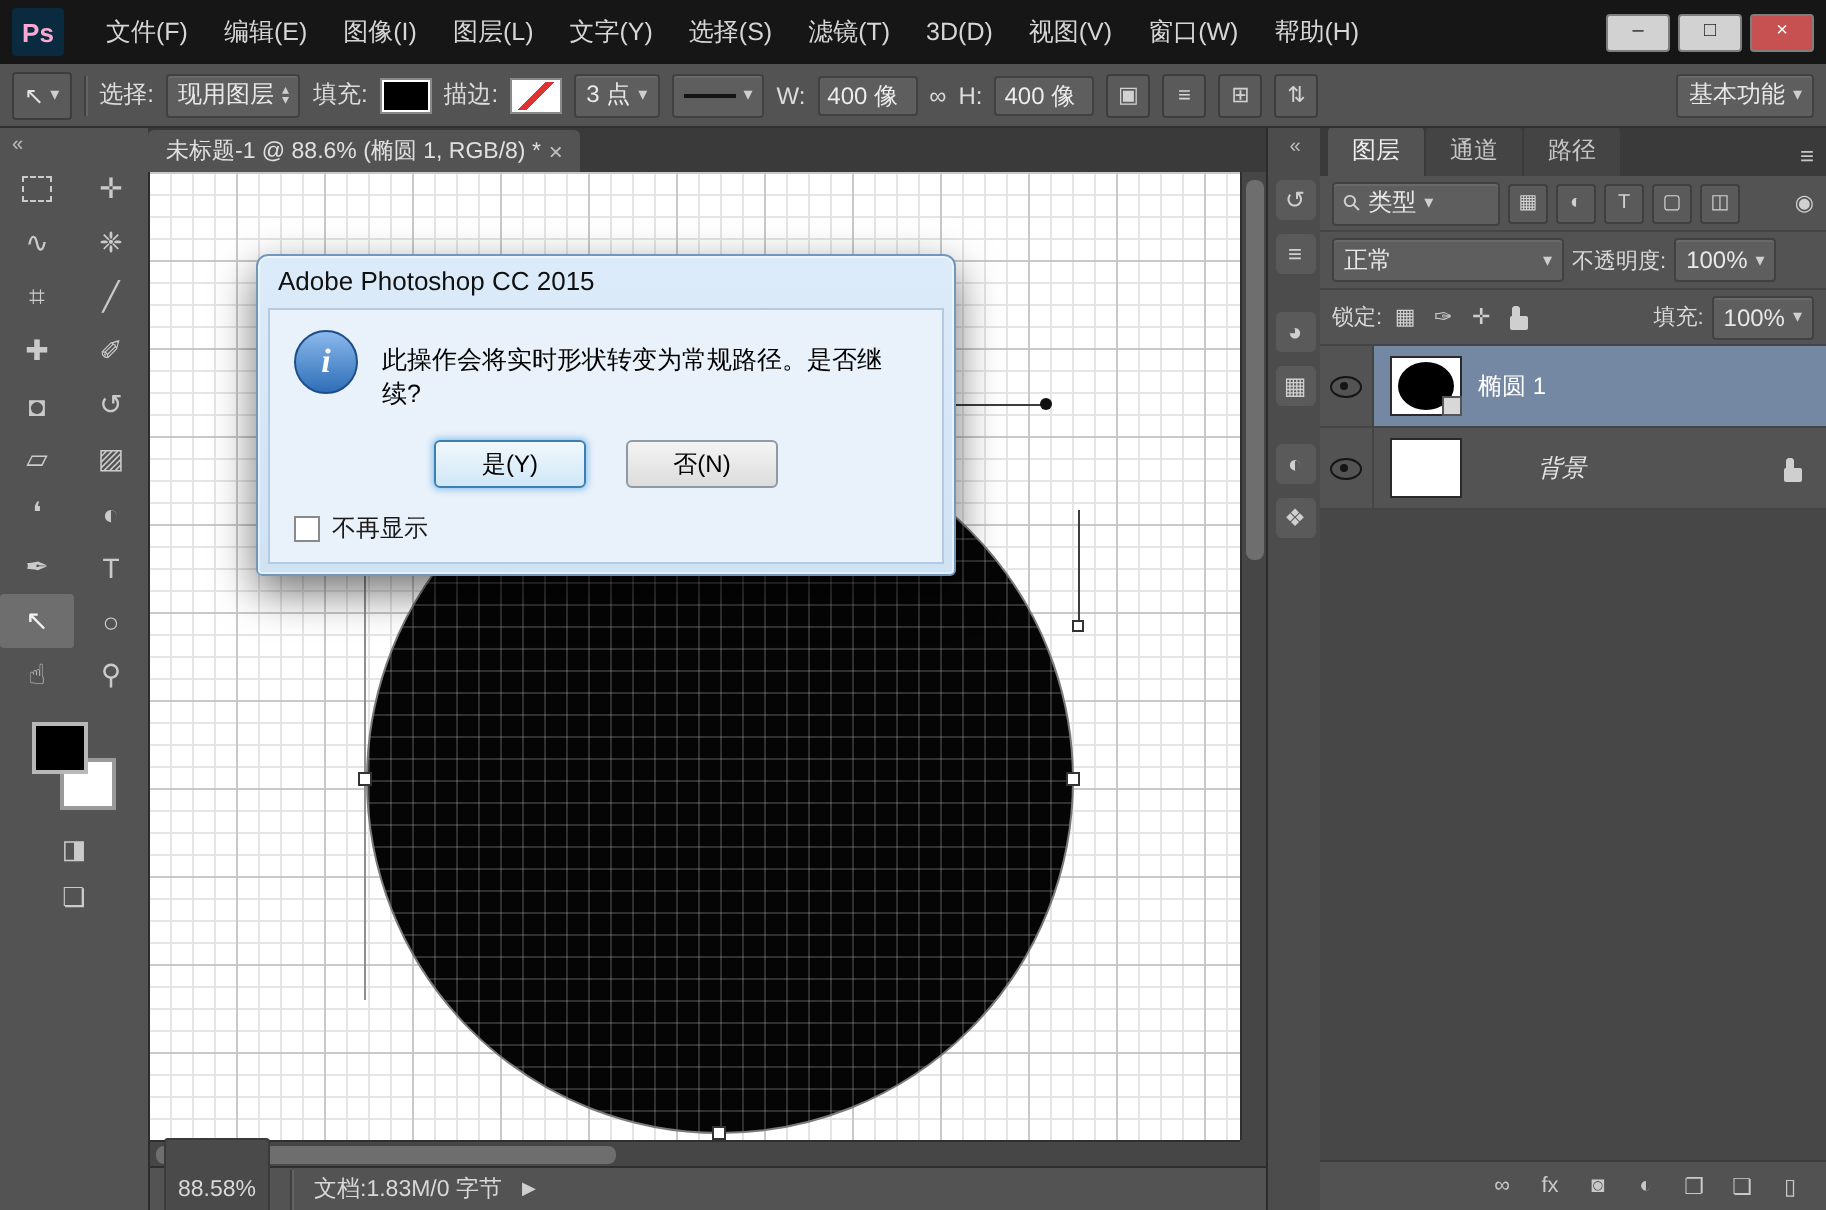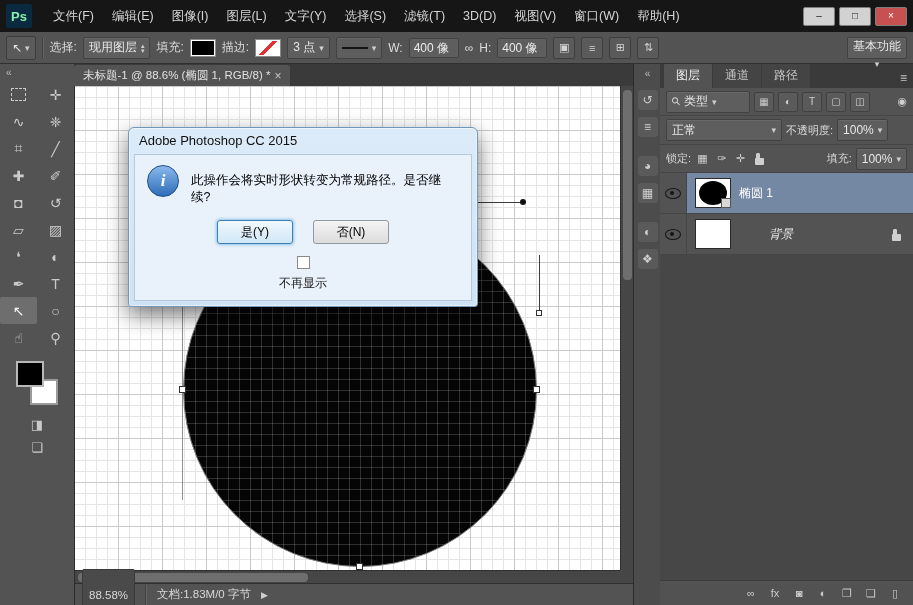--- a/index.html
+++ b/index.html
@@ -4,41 +4,41 @@
 <style>
   html,body{margin:0;padding:0;}
   body{
     width:913px;height:605px;position:relative;overflow:hidden;
     background:#535353;
     font-family:"Liberation Sans","DejaVu Sans",sans-serif;
     -webkit-font-smoothing:antialiased;
   }
   
   .menubar{position:absolute;left:0;top:0;width:913px;height:32px;background:#161616;display:flex;align-items:center;z-index:5;}
-  .ps-logo{width:26px;height:24px;margin-left:6px;background:#0a2a3f;color:#86efac;font-weight:bold;font-size:13px;display:flex;align-items:center;justify-content:center;border-radius:2px;}
+  .ps-logo{width:26px;height:24px;margin-left:6px;background:#0a2a3f;color:#f9a8d4;font-weight:bold;font-size:13px;display:flex;align-items:center;justify-content:center;border-radius:2px;}
   .menus{display:flex;margin-left:12px;height:32px;}
   .menu{padding:0 9px;line-height:32px;font-size:12.5px;color:#d6d6d6;cursor:default;}
   .win-controls{margin-left:auto;margin-right:6px;display:flex;gap:4px;}
   .winbtn{width:30px;height:17px;background:#d2d2d2;border:1px solid #7e7e7e;border-radius:2px;color:#222;font-size:10px;line-height:15px;text-align:center;}
   .winbtn.close{background:#c75050;color:#fff;}
   
   .optionsbar{position:absolute;left:0;top:32px;width:913px;height:32px;background:#535353;border-bottom:1px solid #2f2f2f;display:flex;align-items:center;gap:6px;padding:0 6px;box-sizing:border-box;z-index:5;}
   .oblabel{font-size:12px;color:#dcdcdc;white-space:nowrap;}
   .vdiv{width:1px;height:20px;background:#404040;border-right:1px solid #646464;}
   .tool-preset{display:flex;align-items:center;gap:3px;height:22px;padding:0 5px;background:#5a5a5a;border:1px solid #3d3d3d;border-radius:2px;color:#e3e3e3;font-size:12px;}
   .combo{display:inline-flex;align-items:center;gap:4px;height:20px;background:#5e5e5e;border:1px solid #414141;box-shadow:inset 0 1px rgba(255,255,255,.07);border-radius:2px;padding:0 5px;font-size:12px;color:#e8e8e8;white-space:nowrap;}
   .caret{font-size:9px;color:#cfcfcf;}
   .spin{display:flex;flex-direction:column;line-height:5px;font-size:7px;color:#cfcfcf;}
   .swatch-fill{width:24px;height:16px;background:#000;border:1px solid #8a8a8a;box-shadow:inset 0 0 0 1px #fff;}
   .swatch-stroke{width:24px;height:16px;background:linear-gradient(135deg,#fff 44%,#d33 44%,#d33 56%,#fff 56%);border:1px solid #8a8a8a;box-shadow:inset 0 0 0 1px #fff;}
   .line-sample{width:26px;height:2px;background:#141414;}
   .field{display:inline-block;min-width:40px;height:18px;line-height:18px;background:#5e5e5e;border:1px solid #414141;border-radius:2px;padding:0 4px;font-size:12px;color:#ececec;}
   .link-glyph{color:#d8d8d8;font-size:12px;}
   .iconbtn{width:20px;height:20px;background:#5a5a5a;border:1px solid #3d3d3d;border-radius:2px;color:#d2d2d2;font-size:11px;display:flex;align-items:center;justify-content:center;}
-  .workspace-combo{margin-left:auto;flex-direction:column;}
+  .workspace-combo{margin-left:auto;}
   
   .toolbar{position:absolute;left:0;top:64px;width:74px;bottom:0;background:#535353;border-right:1px solid #2c2c2c;z-index:4;}
   .tb-collapse{display:block;color:#bdbdbd;font-size:10px;padding:3px 6px;}
   .tools{display:grid;grid-template-columns:repeat(2,1fr);}
   .tool{height:27px;display:flex;align-items:center;justify-content:center;color:#cacaca;font-size:14px;}
   .tool.selected{background:#6e6e6e;border-radius:2px;color:#f2f2f2;}
   .dashed-box{width:13px;height:11px;border:1px dashed #cacaca;}
   .fgbg{position:relative;width:46px;height:44px;margin:10px auto 0;}
   .fg-swatch{position:absolute;left:2px;top:0;width:24px;height:22px;background:#000;border:2px solid #b8b8b8;}
   .bg-swatch{position:absolute;right:2px;bottom:0;width:24px;height:22px;background:#fff;border:2px solid #9a9a9a;}
@@ -124,21 +124,21 @@
     box-shadow:0 8px 22px rgba(0,0,0,.55), inset 0 0 0 1px rgba(255,255,255,.45);}
   .dlg-title{height:26px;line-height:26px;padding:0 10px;font-size:13px;color:#101010;}
   .dlg-body{margin:0 5px 5px;background:#e9f1fa;border:1px solid #b5cadf;padding:10px 12px 8px;}
   .dlg-msg-row{display:flex;gap:12px;align-items:flex-start;}
   .info-icon{flex:0 0 auto;width:30px;height:30px;border-radius:50%;background:linear-gradient(#8ab9ec,#2f6eb8);border:1px solid #1d4e8a;color:#fff;font-family:"Liberation Serif","DejaVu Serif",serif;font-style:italic;font-weight:bold;font-size:17px;display:flex;align-items:center;justify-content:center;}
   .dlg-msg{font-size:12.5px;color:#000;padding-top:7px;}
   .dlg-btn-row{display:flex;justify-content:center;gap:20px;margin-top:14px;}
   .dlg-btn{min-width:76px;height:24px;font-size:12px;border-radius:3px;font-family:inherit;}
   .dlg-btn.default{background:linear-gradient(#f1f8fd,#d0e7f7);border:1px solid #3c7fb1;box-shadow:0 0 3px 1px #8fc5ec;}
   .dlg-btn.normal{background:linear-gradient(#f4f4f4,#dcdcdc);border:1px solid #8e9aa5;}
-  .dlg-check-row{display:flex;align-items:center;gap:6px;margin-top:12px;flex-direction:column;}
+  .dlg-check-row{display:flex;align-items:center;gap:6px;margin-top:12px;}
   .checkbox{width:13px;height:13px;background:#fff;border:1px solid #8a8a8a;box-sizing:border-box;}
   .check-label{font-size:12px;color:#1a1a1a;}
 </style>
 </head>
 <body>
 
 <header class="menubar">
   <div class="ps-logo">Ps</div>
   <nav class="menus">
     <span class="menu">文件(F)</span>

